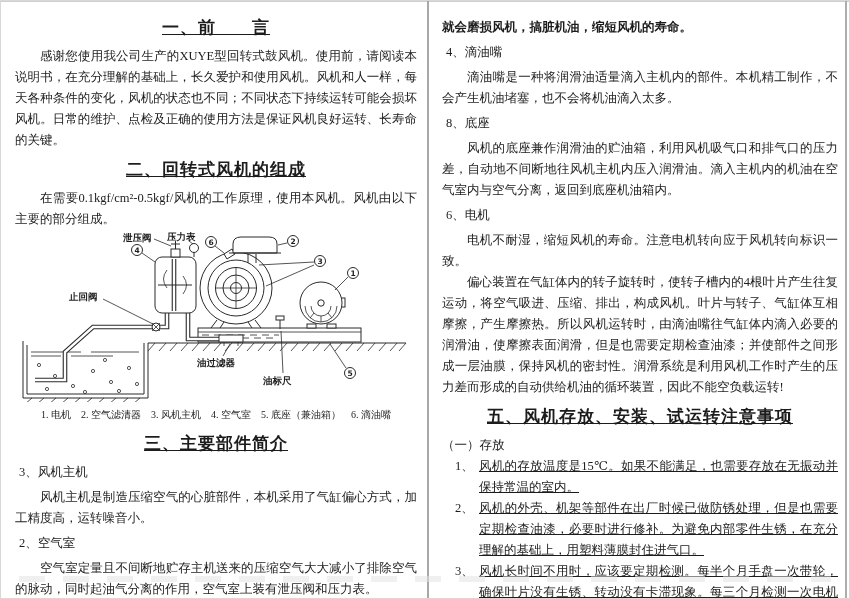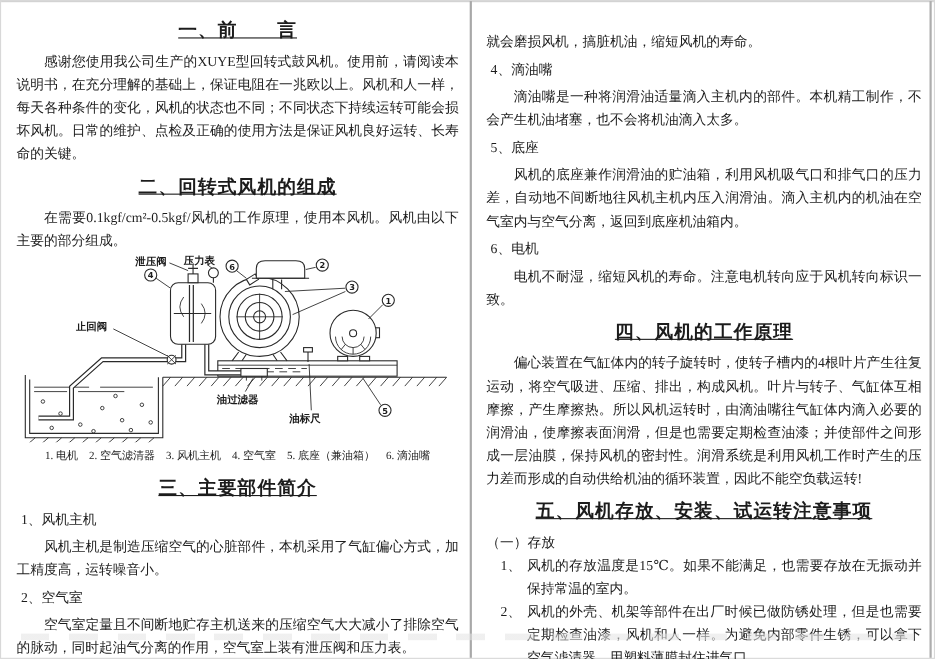--- a/index.html
+++ b/index.html
@@ -42,38 +42,38 @@
   .pipe-o{stroke:#2a2a2a;stroke-width:4.6;fill:none;}
   .pipe-i{stroke:#ffffff;stroke-width:2.4;fill:none;}
   .dlabel{font:bold 9.5px "Liberation Sans","DejaVu Sans",sans-serif;fill:#1c1c1c;}
   .dnum{font:bold 7.5px "DejaVu Sans",sans-serif;fill:#1c1c1c;text-anchor:middle;}
   .thin{stroke:#2a2a2a;stroke-width:0.8;fill:none;}
 
   .sub-head{margin:0;}
   .sub-list{margin:0;padding-left:13px;}
   .li{display:flex;}
   .li .num{flex:0 0 24px;}
-  .li .txt{flex:1;text-align:justify;}
+  .li .txt{flex:1;text-align:justify;text-decoration:underline;}
 
   .watermark{
     position:absolute;left:18px;right:18px;top:575px;height:6px;opacity:.55;
     background:repeating-linear-gradient(90deg,#e3e3e3 0 26px,transparent 26px 44px);
   }
 </style>
 </head>
 <body>
 
 <div class="page">
   <div class="scan-edge-top"></div>
   <div class="scan-edge-right"></div>
   <div class="col-divider"></div>
 
   <div class="col col-left">
     <div class="sec-title">一、前　　言</div>
-    <p class="para">感谢您使用我公司生产的XUYE型回转式鼓风机。使用前，请阅读本说明书，在充分理解的基础上，保证电阻在一兆欧以上。风机和人一样，每天各种条件的变化，风机的状态也不同；不同状态下持续运转可能会损坏风机。日常的维护、点检及正确的使用方法是保证风机良好运转、长寿命的关键。</p>
+    <p class="para">感谢您使用我公司生产的XUYE型回转式鼓风机。使用前，请阅读本说明书，在充分理解的基础上，长久爱护和使用风机。风机和人一样，每天各种条件的变化，风机的状态也不同；不同状态下持续运转可能会损坏风机。日常的维护、点检及正确的使用方法是保证风机良好运转、长寿命的关键。</p>
 
     <div class="sec-title">二、回转式风机的组成</div>
     <p class="para">在需要0.1kgf/cm²-0.5kgf/风机的工作原理，使用本风机。风机由以下主要的部分组成。</p>
 
     <div class="diagram-wrap">
       <svg width="388" height="170" viewBox="0 0 388 170">
 
         <path class="dline" d="M127 111 H385"></path>
         <path class="thin" d="M134 111 l-7 8 M145 111 l-7 8 M156 111 l-7 8 M167 111 l-7 8 M178 111 l-7 8 M189 111 l-7 8 M200 111 l-7 8 M211 111 l-7 8 M222 111 l-7 8 M233 111 l-7 8 M244 111 l-7 8 M255 111 l-7 8 M266 111 l-7 8 M277 111 l-7 8 M288 111 l-7 8 M299 111 l-7 8 M310 111 l-7 8 M321 111 l-7 8 M332 111 l-7 8 M343 111 l-7 8 M354 111 l-7 8 M365 111 l-7 8 M376 111 l-7 8 M385 111 l-7 8"></path>
 
@@ -175,51 +175,50 @@
         <text class="dlabel" x="102" y="9">泄压阀</text>
         <text class="dlabel" x="146" y="8">压力表</text>
         <text class="dlabel" x="48" y="68">止回阀</text>
         <text class="dlabel" x="176" y="134">油过滤器</text>
         <text class="dlabel" x="242" y="152">油标尺</text>
       </svg>
     </div>
     <p class="caption">1. 电机　2. 空气滤清器　3. 风机主机　4. 空气室　5. 底座（兼油箱）　6. 滴油嘴</p>
 
     <div class="sec-title">三、主要部件简介</div>
-    <p class="item-head">1、风机主机</p>
+    <p class="item-head">3、风机主机</p>
     <p class="para">风机主机是制造压缩空气的心脏部件，本机采用了气缸偏心方式，加工精度高，运转噪音小。</p>
     <p class="item-head">2、空气室</p>
     <p class="para">空气室定量且不间断地贮存主机送来的压缩空气大大减小了排除空气的脉动，同时起油气分离的作用，空气室上装有泄压阀和压力表。</p>
     <p class="item-head">3、空气滤清器</p>
 
   </div>
 
   <div class="col col-right">
-    <p class="para-noindent" style="margin-top:19px;">就会磨损风机，搞脏机油，缩短风机的寿命。</p>
+    <p class="para-noindent" style="margin-top:8px;font-weight:bold;">就会磨损风机，搞脏机油，缩短风机的寿命。</p>
 
     <p class="item-head">4、滴油嘴</p>
     <p class="para">滴油嘴是一种将润滑油适量滴入主机内的部件。本机精工制作，不会产生机油堵塞，也不会将机油滴入太多。</p>
-    <p class="item-head">5、底座</p>
+    <p class="item-head">8、底座</p>
     <p class="para">风机的底座兼作润滑油的贮油箱，利用风机吸气口和排气口的压力差，自动地不间断地往风机主机内压入润滑油。滴入主机内的机油在空气室内与空气分离，返回到底座机油箱内。</p>
     <p class="item-head">6、电机</p>
     <p class="para">电机不耐湿，缩短风机的寿命。注意电机转向应于风机转向标识一致。</p>
 
-    <div class="sec-title">四、风机的工作原理</div>
     <p class="para">偏心装置在气缸体内的转子旋转时，使转子槽内的4根叶片产生往复运动，将空气吸进、压缩、排出，构成风机。叶片与转子、气缸体互相摩擦，产生摩擦热。所以风机运转时，由滴油嘴往气缸体内滴入必要的润滑油，使摩擦表面润滑，但是也需要定期检查油漆；并使部件之间形成一层油膜，保持风机的密封性。润滑系统是利用风机工作时产生的压力差而形成的自动供给机油的循环装置，因此不能空负载运转!</p>
 
     <div class="sec-title">五、风机存放、安装、试运转注意事项</div>
     <p class="sub-head">（一）存放</p>
     <div class="sub-list">
       <div class="li">
         <span class="num">1、</span>
         <span class="txt">风机的存放温度是15℃。如果不能满足，也需要存放在无振动并保持常温的室内。</span>
       </div>
       <div class="li">
         <span class="num">2、</span>
-        <span class="txt">风机的外壳、机架等部件在出厂时候已做防锈处理，但是也需要定期检查油漆，风机和人一样。为避免内部零件生锈，可以拿下空气滤清器，用塑料薄膜封住进气口。</span>
+        <span class="txt">风机的外壳、机架等部件在出厂时候已做防锈处理，但是也需要定期检查油漆，必要时进行修补。为避免内部零件生锈，在充分理解的基础上，用塑料薄膜封住进气口。</span>
       </div>
       <div class="li">
         <span class="num">3、</span>
         <span class="txt">风机长时间不用时，应该要定期检测。每半个月手盘一次带轮，确保叶片没有生锈、转动没有卡滞现象。每三个月检测一次电机绝缘性能，保证电阻在一兆欧以上。</span>
       </div>
 
     </div>
   </div>
 
   <div class="watermark"></div>

